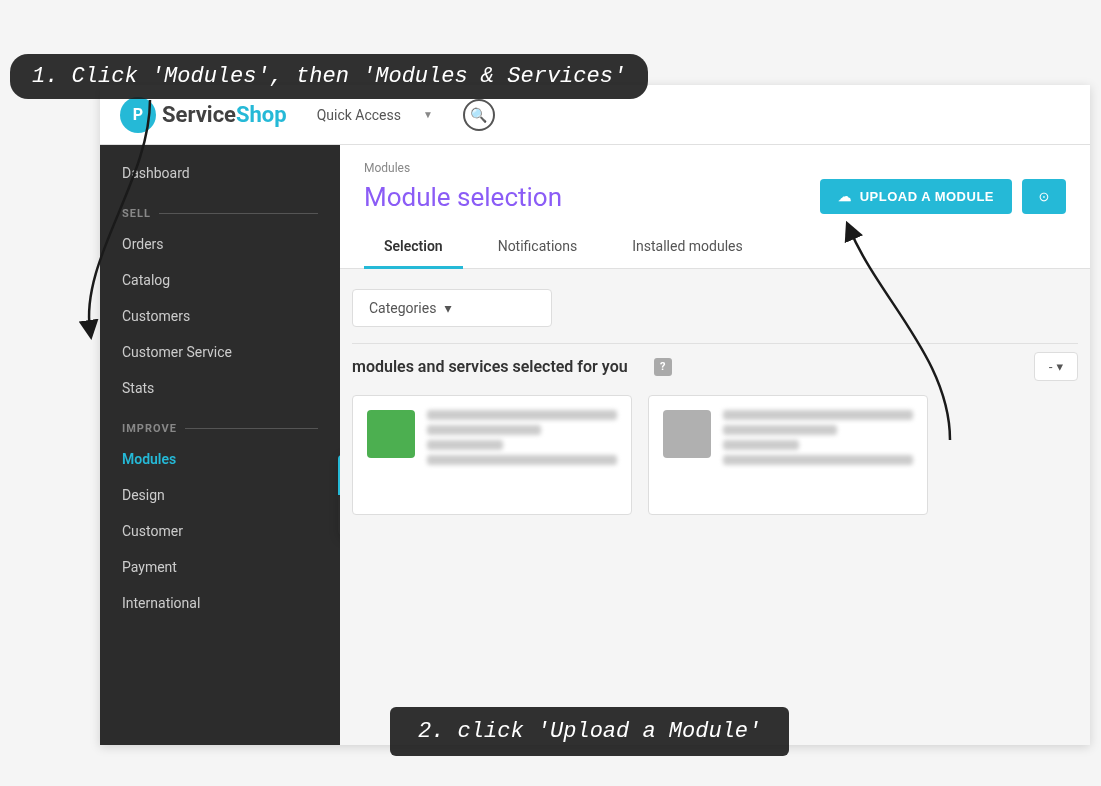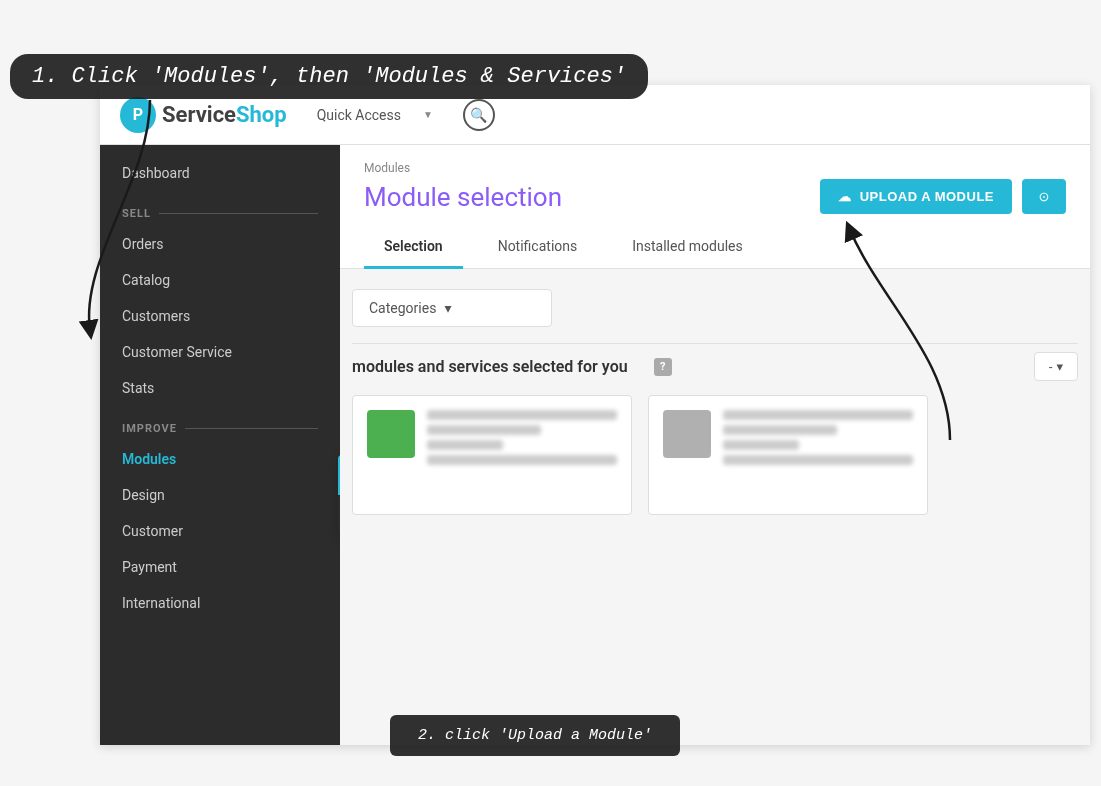--- a/index.html
+++ b/index.html
@@ -29,21 +29,21 @@
       margin-top: 28px;
     }
 
     
     .annotation-bottom {
       position: absolute;
       bottom: 30px;
       left: 390px;
       background: rgba(20,20,20,0.88);
       color: #fff;
-      font-size: 15px;
+      font-size: 22px;
       font-family: 'Courier New', monospace;
       font-style: italic;
       padding: 12px 28px;
       border-radius: 6px;
       z-index: 100;
       white-space: nowrap;
     }
 
     
     .app-container {

